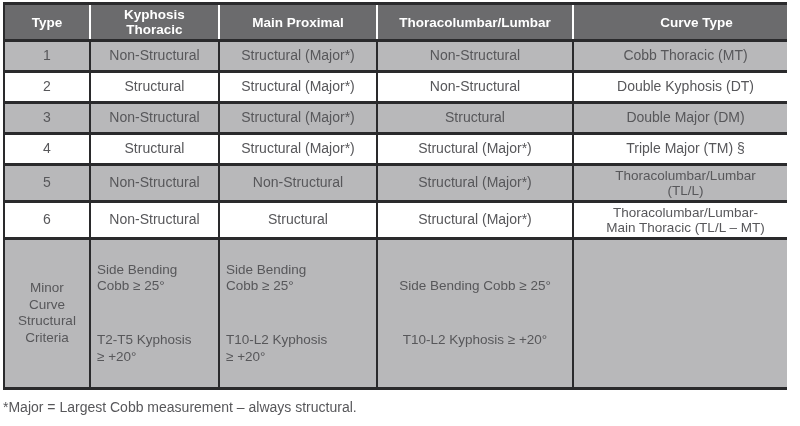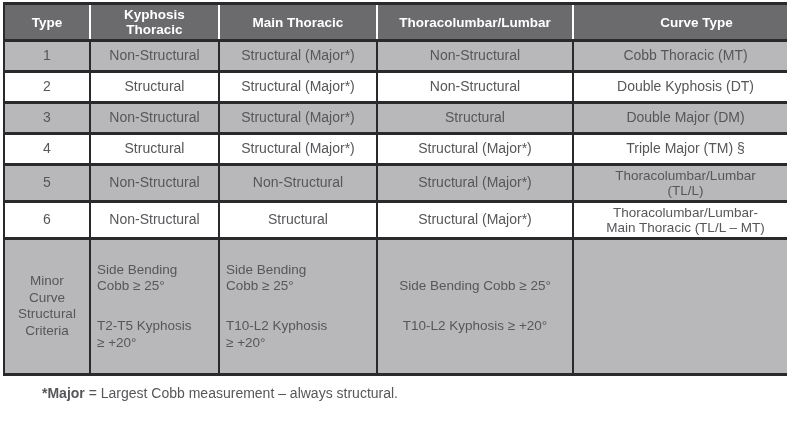--- a/index.html
+++ b/index.html
@@ -63,51 +63,51 @@
   tbody tr.data-row { height: 31px; }
   tr.gray td { background: var(--row-gray); }
   tr.white td { background: var(--row-white); }
   tr.criteria-row { height: 85px; }
   tr.criteria-row td {
     font-size: 13.5px;
     line-height: 16.5px;
     padding: 5px 6px;
   }
   td.crit-left { text-align: left; }
-  .crit-item + .crit-item { margin-top: 7px; }
+  .crit-item + .crit-item { margin-top: 21px; }
   td.curve-small { font-size: 13.5px; line-height: 15px; }
   
   .footnotes {
     margin-top: 9px;
     color: var(--text-body);
     font-size: 14px;
   }
   .fn-line { line-height: 16px; }
-  .fn-line b { font-weight: bold; margin-left: 39px; }
+  .fn-line b { font-weight: normal; }
   .fn-indent { padding-left: 6px; }
 </style>
 </head>
 <body>
 
 <div class="page">
 
   <table class="lenke-table">
     <colgroup>
       <col style="width:86px">
       <col style="width:129px">
       <col style="width:158px">
       <col style="width:196px">
       <col style="width:225px">
     </colgroup>
     <thead>
       <tr>
         <th>Type</th>
         <th>Kyphosis
 Thoracic</th>
-        <th>Main Thoracic</th>
+        <th>Main Proximal</th>
         <th>Thoracolumbar/Lumbar</th>
         <th>Curve Type</th>
       </tr>
     </thead>
     <tbody>
       <tr class="data-row gray">
         <td>1</td>
         <td>Non-Structural</td>
         <td>Structural (Major*)</td>
         <td>Non-Structural</td>

